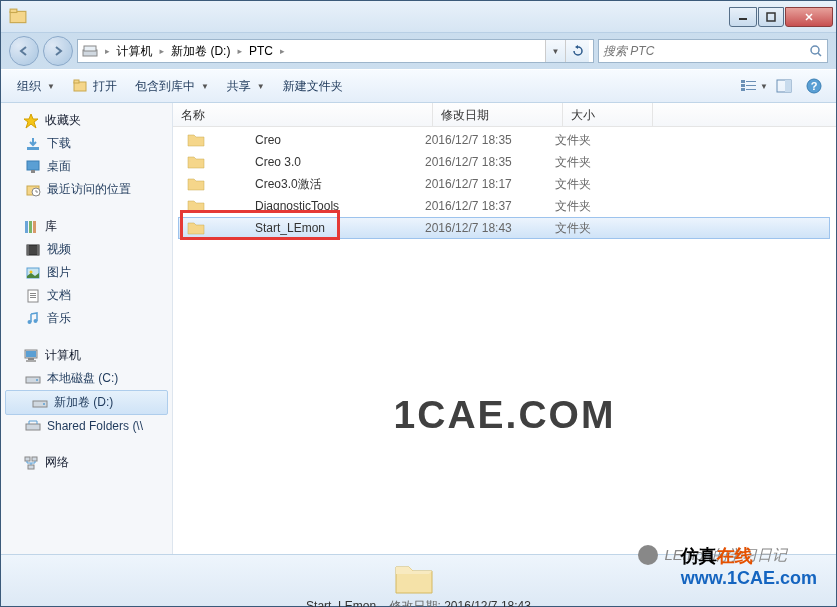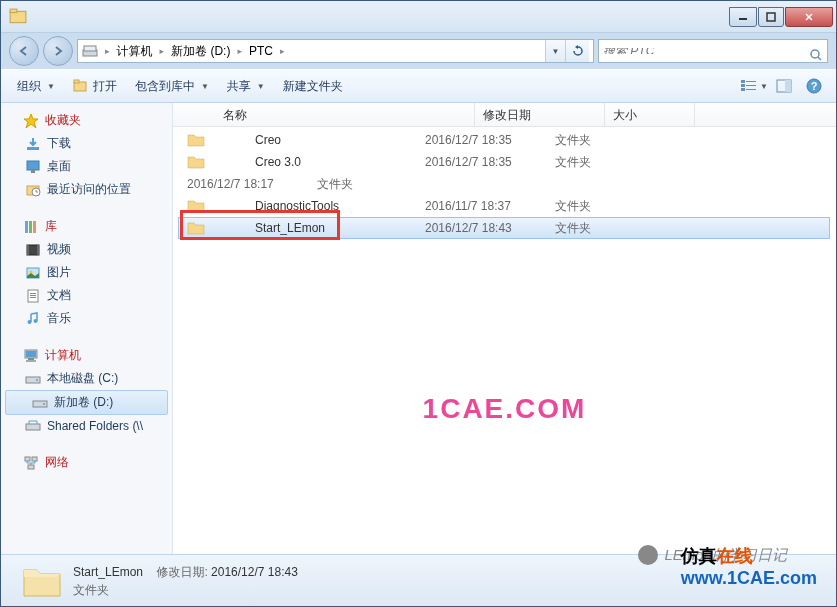--- a/index.html
+++ b/index.html
@@ -16,61 +16,61 @@
     .win-btn.close { width: 48px; background: linear-gradient(to bottom, #e7a19b, #c75050); color: white; border-color: #8b3d3d; }
     
     .navbar { height: 36px; display: flex; align-items: center; padding: 4px 8px; gap: 4px; }
     .nav-btn { width: 30px; height: 30px; border-radius: 50%; background: radial-gradient(circle at 30% 30%, #dfe9f5, #a8c5e0); border: 1px solid #8ba9c9; display: flex; align-items: center; justify-content: center; color: #5b7a9a; font-size: 14px; }
     .addressbar { flex: 1; height: 24px; background: white; border: 1px solid #9db5cb; display: flex; align-items: center; padding: 0 4px; font-size: 12px; }
     .addr-icon { width: 16px; height: 16px; margin-right: 4px; display: inline-block; }
     .addr-segment { padding: 0 4px; display: flex; align-items: center; }
     .addr-arrow { color: #888; font-size: 9px; padding: 0 3px; }
     .addr-drop { width: 20px; height: 22px; border-left: 1px solid #ccc; display: flex; align-items: center; justify-content: center; background: linear-gradient(to bottom, #f5f9fd, #e0ecf7); font-size: 8px; color: #555; margin-left: auto; }
     .refresh-btn { width: 24px; height: 22px; border-left: 1px solid #ccc; display: flex; align-items: center; justify-content: center; background: linear-gradient(to bottom, #f5f9fd, #e0ecf7); font-size: 12px; color: #2c5a8c; }
-    .searchbox { width: 230px; height: 24px; background: white; border: 1px solid #9db5cb; display: flex; padding: 8px 4px; font-size: 12px; color: #888; font-style: italic; }
+    .searchbox { width: 230px; height: 24px; background: white; border: 1px solid #9db5cb; display: flex; align-items: center; padding: 8px 4px; font-size: 12px; color: #888; font-style: italic; }
     .searchbox input { border: none; outline: none; flex: 1; font-size: 12px; font-style: italic; color: #888; }
     
     .toolbar { height: 34px; background: linear-gradient(to bottom, #f7fbff, #e4eef9); border-top: 1px solid #fff; border-bottom: 1px solid #c0d5e8; display: flex; align-items: center; padding: 2px 8px; gap: 2px; font-size: 12px; }
     .tool-item { padding: 4px 8px; display: flex; align-items: center; gap: 4px; color: #1e395b; }
     .tool-drop { font-size: 8px; color: #555; margin-left: 2px; }
     .tool-spacer { flex: 1; }
     .tool-icon-btn { width: 28px; height: 24px; display: flex; align-items: center; justify-content: center; }
     
     .content { flex: 1; display: flex; background: white; overflow: hidden; }
     
     .sidebar { width: 172px; background: #f5f7fa; border-right: 1px solid #dde5ee; padding: 6px 0; font-size: 12px; overflow-y: auto; }
     .side-group { margin-bottom: 14px; }
-    .side-header { display: flex; align-items: center; padding: 3px 10px; color: #b91c1c; font-size: 12px; }
+    .side-header { display: flex; align-items: center; padding: 3px 10px; color: #0f172a; font-size: 12px; }
     .side-tree-toggle { width: 10px; font-size: 9px; color: #666; margin-right: 2px; }
     .side-header-icon { width: 16px; height: 16px; margin-right: 6px; }
     .side-item { display: flex; align-items: center; padding: 3px 10px 3px 24px; color: #1e395b; }
     .side-item.selected { background: linear-gradient(to bottom, #e6f1fb, #cfe3f7); border: 1px solid #aecdec; border-radius: 2px; margin: 0 4px; padding-left: 26px; }
     .side-item-icon { width: 16px; height: 16px; margin-right: 6px; }
     
     .main { flex: 1; display: flex; flex-direction: column; position: relative; }
     .columns { height: 24px; display: flex; border-bottom: 1px solid #e5e5e5; font-size: 12px; color: #333; background: linear-gradient(to bottom, #fefefe, #f5f7fa); }
     .col { padding: 4px 8px; border-right: 1px solid #e5e5e5; }
-    .col-name { width: 260px; margin-left: 42px; }
+    .col-name { width: 260px; }
     .col-date { width: 130px; }
     .col-type { width: 100px; }
     .col-size { width: 90px; }
     
     .filelist { flex: 1; padding: 2px 0; }
     .file-row { height: 22px; display: flex; align-items: center; font-size: 12px; color: #333; padding: 0 0 0 14px; }
     .file-row.selected { background: linear-gradient(to bottom, #ecf4fd, #cfe3f7); border: 1px solid #9dc3ed; margin: 0 6px 0 5px; padding-left: 8px; }
     .red-box { position: absolute; border: 3px solid #e53935; left: 180px; top: 210px; width: 160px; height: 30px; z-index: 10; pointer-events: none; }
     .file-icon { width: 18px; height: 16px; margin-right: 6px; }
     .folder-svg { fill: #f5d68a; stroke: #c9a84f; stroke-width: 0.5; }
     .file-cell-name { width: 238px; display: flex; align-items: center; gap: 44px; }
     .file-cell-date { width: 130px; color: #666; }
     .file-cell-type { width: 100px; color: #666; }
     
-    .watermark { position: absolute; top: 290px; left: 50%; transform: translateX(-50%); font-size: 28px; color: #ec4899; font-weight: bold; letter-spacing: 2px; pointer-events: none; }
-    
-    .statusbar { height: 52px; background: linear-gradient(to bottom, #eef5fc, #dde9f5); border-top: 1px solid #c0d5e8; display: flex; align-items: center; padding: 4px 20px; font-size: 12px; }
+    .watermark { position: absolute; top: 290px; left: 50%; transform: translateX(-50%); font-size: 39px; color: #404040; font-weight: bold; letter-spacing: 2px; pointer-events: none; }
+    
+    .statusbar { height: 52px; background: linear-gradient(to bottom, #eef5fc, #dde9f5); border-top: 1px solid #c0d5e8; display: flex; align-items: center; padding: 4px 20px; font-size: 12px; flex-direction: column; }
     .status-icon { width: 42px; height: 38px; margin-right: 10px; }
     .status-text { line-height: 1.5; color: #333; }
     .status-label { color: #666; }
     
     .overlay-text { position: absolute; font-family: "SimSun", serif; }
     .overlay1 { bottom: 42px; right: 50px; font-size: 15px; color: #888; font-style: italic; display: flex; align-items: center; gap: 6px; }
     .wechat-icon { width: 20px; height: 20px; background: #888; border-radius: 50%; display: inline-block; position: relative; }
     .overlay2 { bottom: 18px; right: 20px; font-size: 18px; }
     .overlay2 .red { color: #000000; font-weight: bold; }
     .overlay2 .orange { color: #e65100; font-weight: bold; }
@@ -385,33 +385,41 @@
                 <svg viewBox="0 0 18 16">
                   <path class="folder-svg" d="M1 3 L7 3 L9 5 L17 5 L17 14 L1 14 Z"></path>
                 </svg>
               </span>
             <span>Creo 3.0</span>
           </div>
           <div class="file-cell-date">2016/12/7 18:35</div>
           <div class="file-cell-type">文件夹</div>
         </div>
         <div class="file-row">
+          <div class="file-cell-name">
+            <span class="file-icon">
+                <svg viewBox="0 0 18 16">
+                  <path class="folder-svg" d="M1 3 L7 3 L9 5 L17 5 L17 14 L1 14 Z"></path>
+                </svg>
+              </span>
+            <span>Creo3.0激活</span>
+          </div>
           <div class="file-cell-date">2016/12/7 18:17</div>
           <div class="file-cell-type">文件夹</div>
         </div>
         <div class="file-row">
           <div class="file-cell-name">
             <span class="file-icon">
                 <svg viewBox="0 0 18 16">
                   <path class="folder-svg" d="M1 3 L7 3 L9 5 L17 5 L17 14 L1 14 Z"></path>
                 </svg>
               </span>
             <span>DiagnosticTools</span>
           </div>
-          <div class="file-cell-date">2016/11/7 18:37</div>
+          <div class="file-cell-date">2016/12/7 18:37</div>
           <div class="file-cell-type">文件夹</div>
         </div>
         <div class="file-row selected">
           <div class="file-cell-name">
             <span class="file-icon">
                 <svg viewBox="0 0 18 16">
                   <path class="folder-svg" d="M1 3 L7 3 L9 5 L17 5 L17 14 L1 14 Z"></path>
                 </svg>
               </span>
             <span>Start_LEmon</span>

